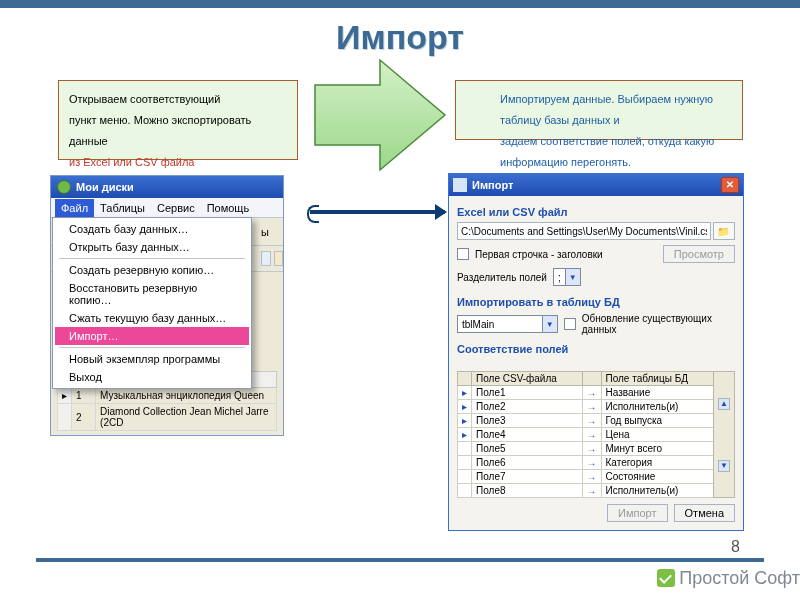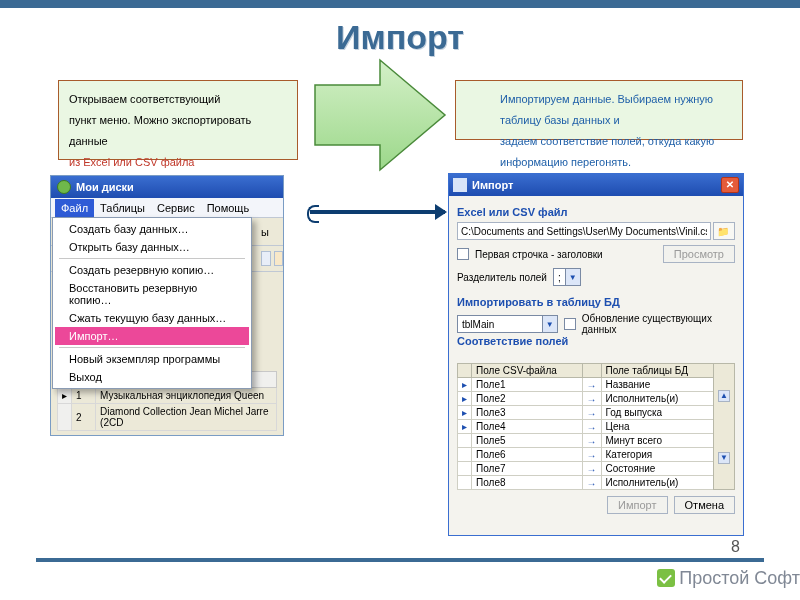--- a/index.html
+++ b/index.html
@@ -44,21 +44,21 @@
   .mini-table th { background:#f0f0ee; border:1px solid #c8c8c8; padding:2px 4px; text-align:left; font-weight:normal; }
   .mini-table td { border:1px solid #d8d8d8; padding:2px 4px; }
   .row-marker { width:12px; text-align:center; background:#f0f0ee; }
 
   
   .win-right { position:absolute; top:173px; left:448px; width:296px; background:#f4f3ee; border:1px solid #3a6ed0; }
   .titlebar-r { background:linear-gradient(#3a6ed0,#1e4cb0); height:22px; display:flex; align-items:center; padding:0 4px; color:#fff; font-weight:bold; }
   .titlebar-r .ico { width:14px; height:14px; background:#d8e4f8; margin-right:5px; }
   .titlebar-r .spacer { flex:1; }
   .closebtn { width:18px; height:16px; background:#e45b3a; border:1px solid #b3341a; border-radius:2px; display:flex; align-items:center; justify-content:center; color:#fff; font-size:10px; line-height:1; }
-  .dlg-body { padding:6px 8px 21px; }
+  .dlg-body { padding:6px 8px 8px; }
   .grp-title { color:#1d4fb0; font-weight:bold; font-size:11px; margin:4px 0 4px; }
   .path-row { display:flex; gap:2px; }
   .path-row input { flex:1; height:18px; border:1px solid #a8b3c4; font-size:10px; padding:1px 3px; }
   .path-row .browse { width:22px; height:18px; border:1px solid #a8b3c4; background:#f8f8f4; font-size:10px; display:flex; align-items:center; justify-content:center; }
   .row { display:flex; align-items:center; gap:6px; margin-top:5px; font-size:10px; }
   .chk { width:12px; height:12px; border:1px solid #7a8aa4; background:#fff; flex:none; }
   .btn { border:1px solid #a8b3c4; background:#f2f2ee; padding:2px 10px; font-size:11px; }
   .btn.disabled { color:#9a9a9a;margin-left:24px; }
   .combo { display:inline-flex; border:1px solid #7a8aa4; background:#fff; height:18px; align-items:center; }
   .combo .val { padding:0 4px; font-size:10px; }
@@ -193,21 +193,21 @@
     <div class="grp-title" style="margin-top:10px">Импортировать в таблицу БД</div>
     <div class="row">
       <span class="combo" style="width:110px">
         <span class="val" style="flex:1">tblMain</span>
           <span class="arr">▼</span>
       </span>
       <span class="chk"></span>
       <span>Обновление существующих данных</span>
     </div>
 
-    <div class="grp-title" style="margin-top:0">Соответствие полей</div>
+    <div class="grp-title" style="margin-top:8px">Соответствие полей</div>
     <table class="map-table">
       <tbody>
           <tr>
         <th class="marker"></th>
         <th>Поле CSV-файла</th>
         <th class="marker"></th>
         <th>Поле таблицы БД</th>
         <th class="scrollcell" rowspan="9">
           <div style="width:12px;height:12px;background:#dce6f8;border:1px solid #a8b3c4;margin:0 auto 50px;font-size:8px;color:#1d4fb0;text-align:center">▲</div>
           <div style="width:12px;height:12px;background:#dce6f8;border:1px solid #a8b3c4;margin:0 auto;font-size:8px;color:#1d4fb0;text-align:center">▼</div>

